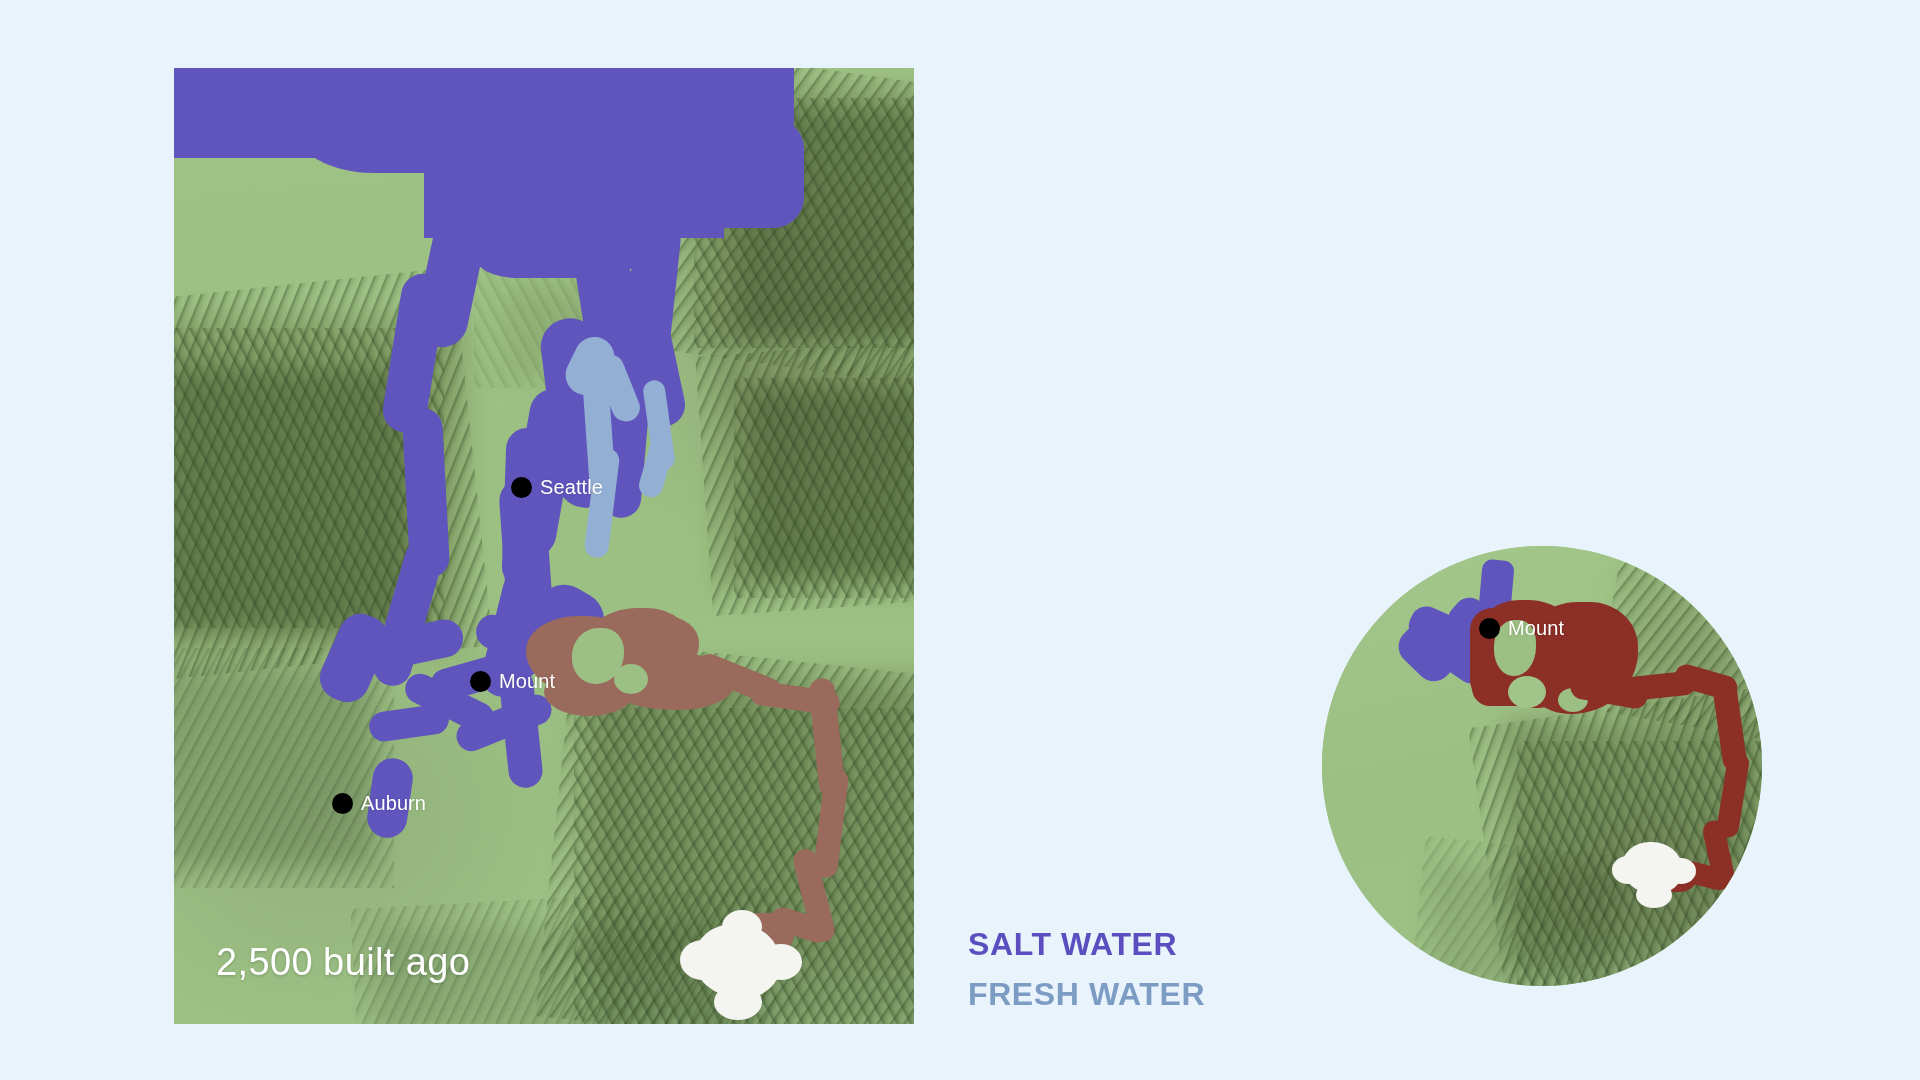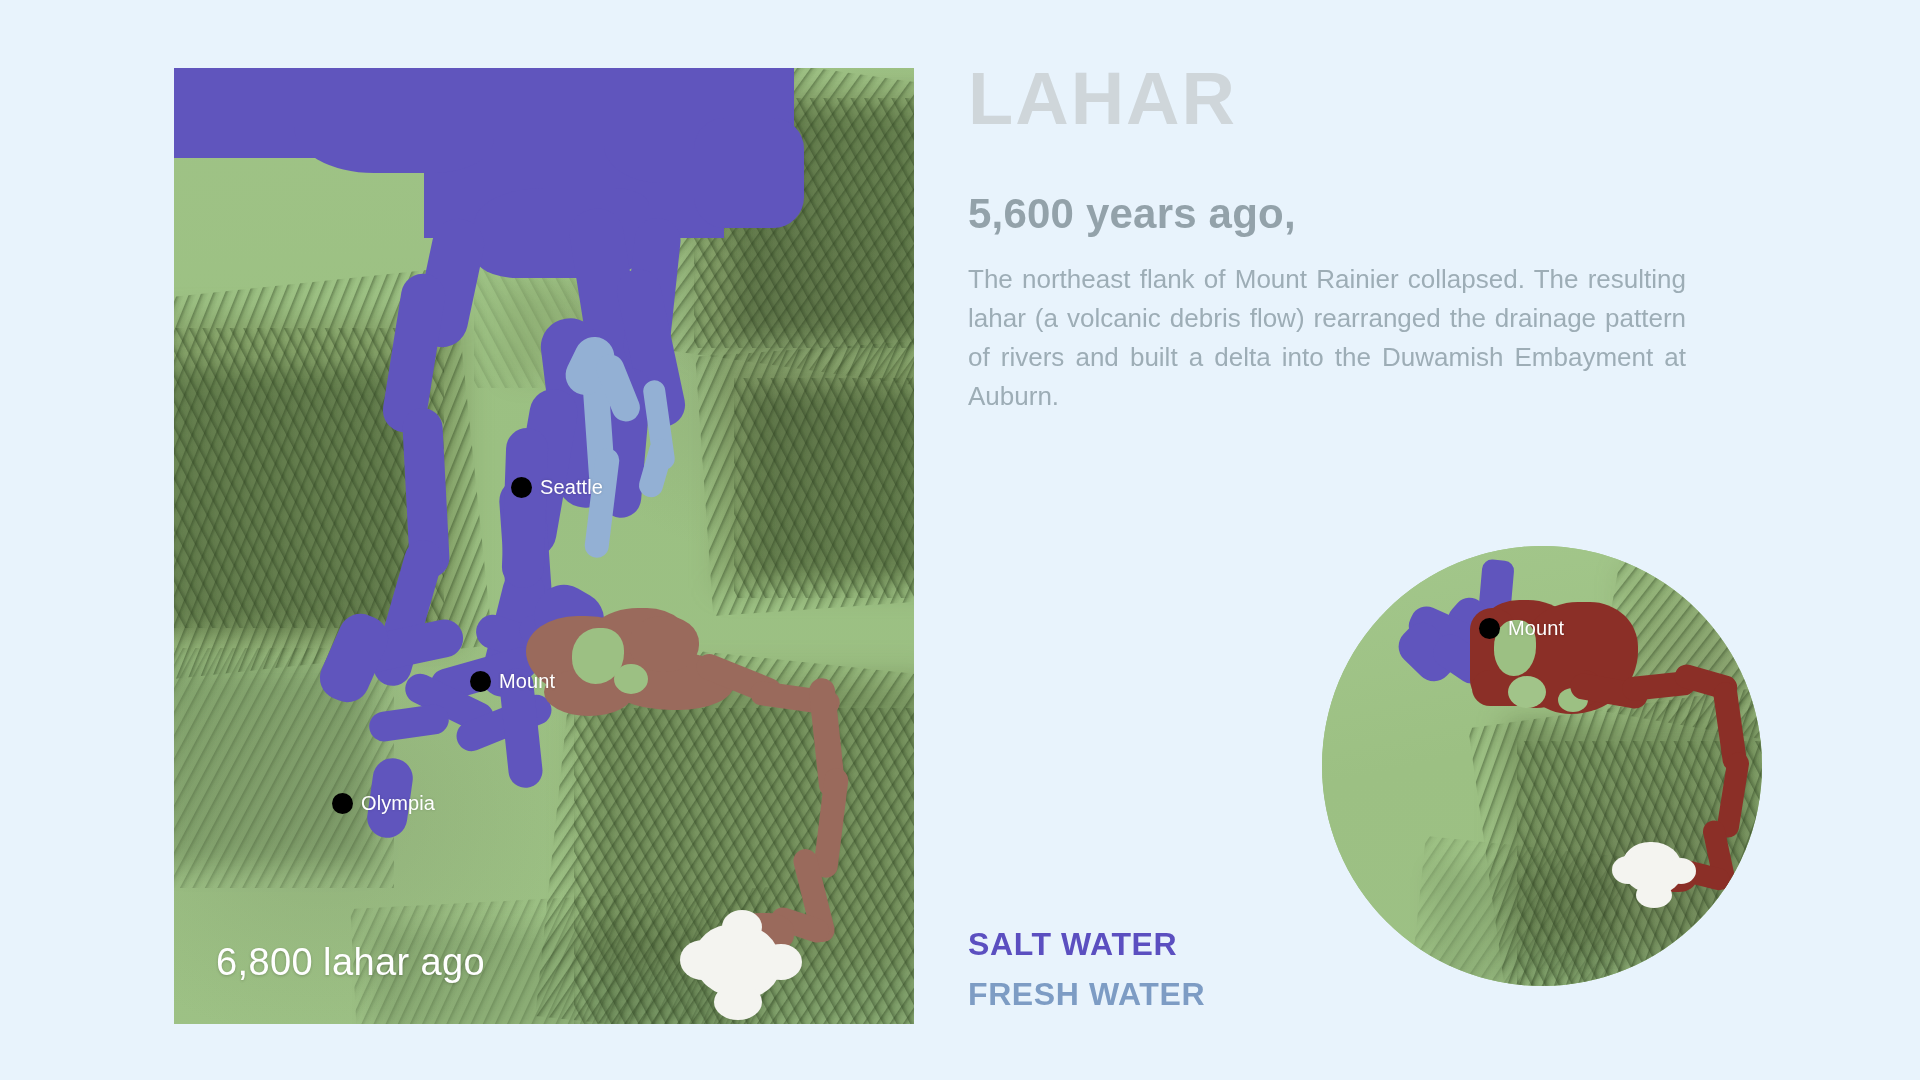--- a/index.html
+++ b/index.html
@@ -218,33 +218,28 @@
     <div class="city" style="left:337px; top:408px;justify-content:center;">
       <span class="dot"></span>
       <span class="nm">Seattle</span>
     </div>
     <div class="city" style="left:296px; top:602px;">
       <span class="dot"></span>
       <span class="nm">Mount</span>
     </div>
     <div class="city" style="left:158px; top:724px;">
       <span class="dot"></span>
-      <span class="nm">Olympia</span>
+      <span class="nm">Auburn</span>
     </div>
 
     <div id="map-caption">
-      <span class="yr">6,800</span><span class="sfx">lahar ago</span>
+      <span class="yr">2,500</span><span class="sfx">built ago</span>
     </div>
   </div>
 
-  <div id="panel">
-    <div id="title">LAHAR</div>
-    <div id="subtitle">5,600 years ago,</div>
-    <div id="body">The northeast flank of Mount Rainier collapsed. The resulting lahar (a volcanic debris flow) rearranged the drainage pattern of rivers and built a delta into the Duwamish Embayment at Auburn.</div>
-  </div>
 
   <div id="legend">
     <div class="leg salt-l">SALT WATER</div>
     <div class="leg fresh-l">FRESH WATER</div>
   </div>
 
   <div id="inset">
     <div class="in-base"></div>
 
     <div class="layer relief">

